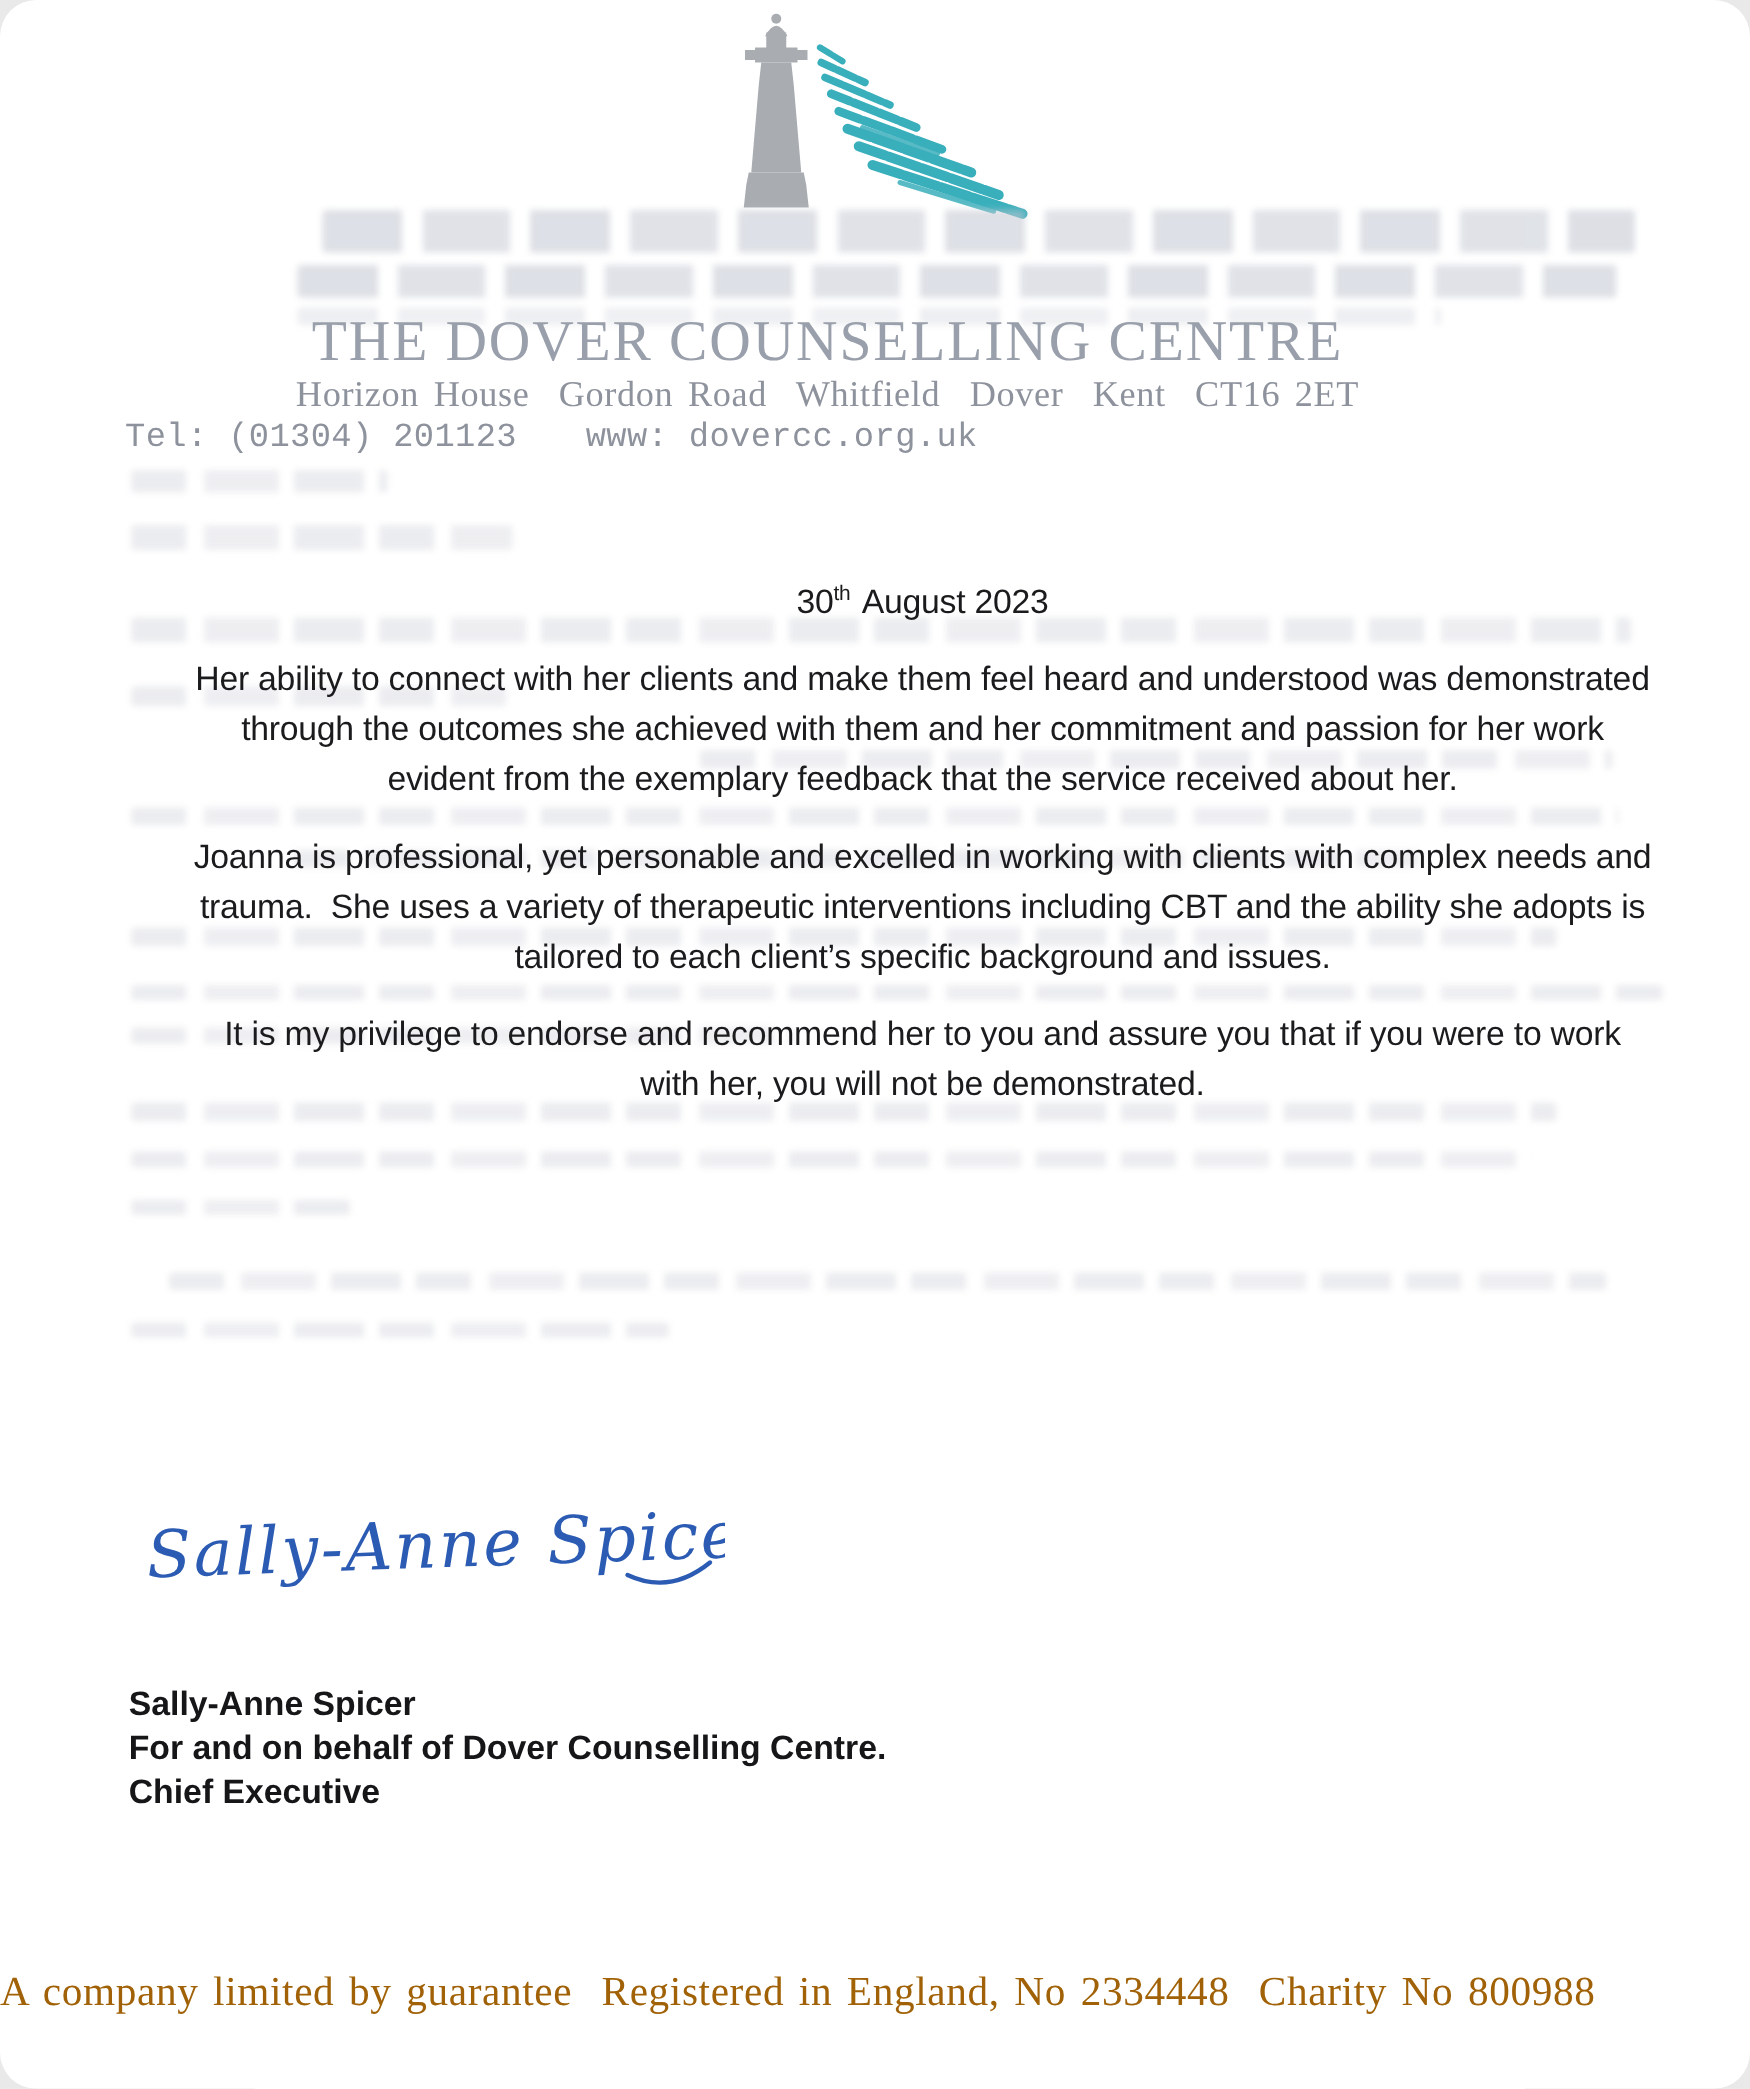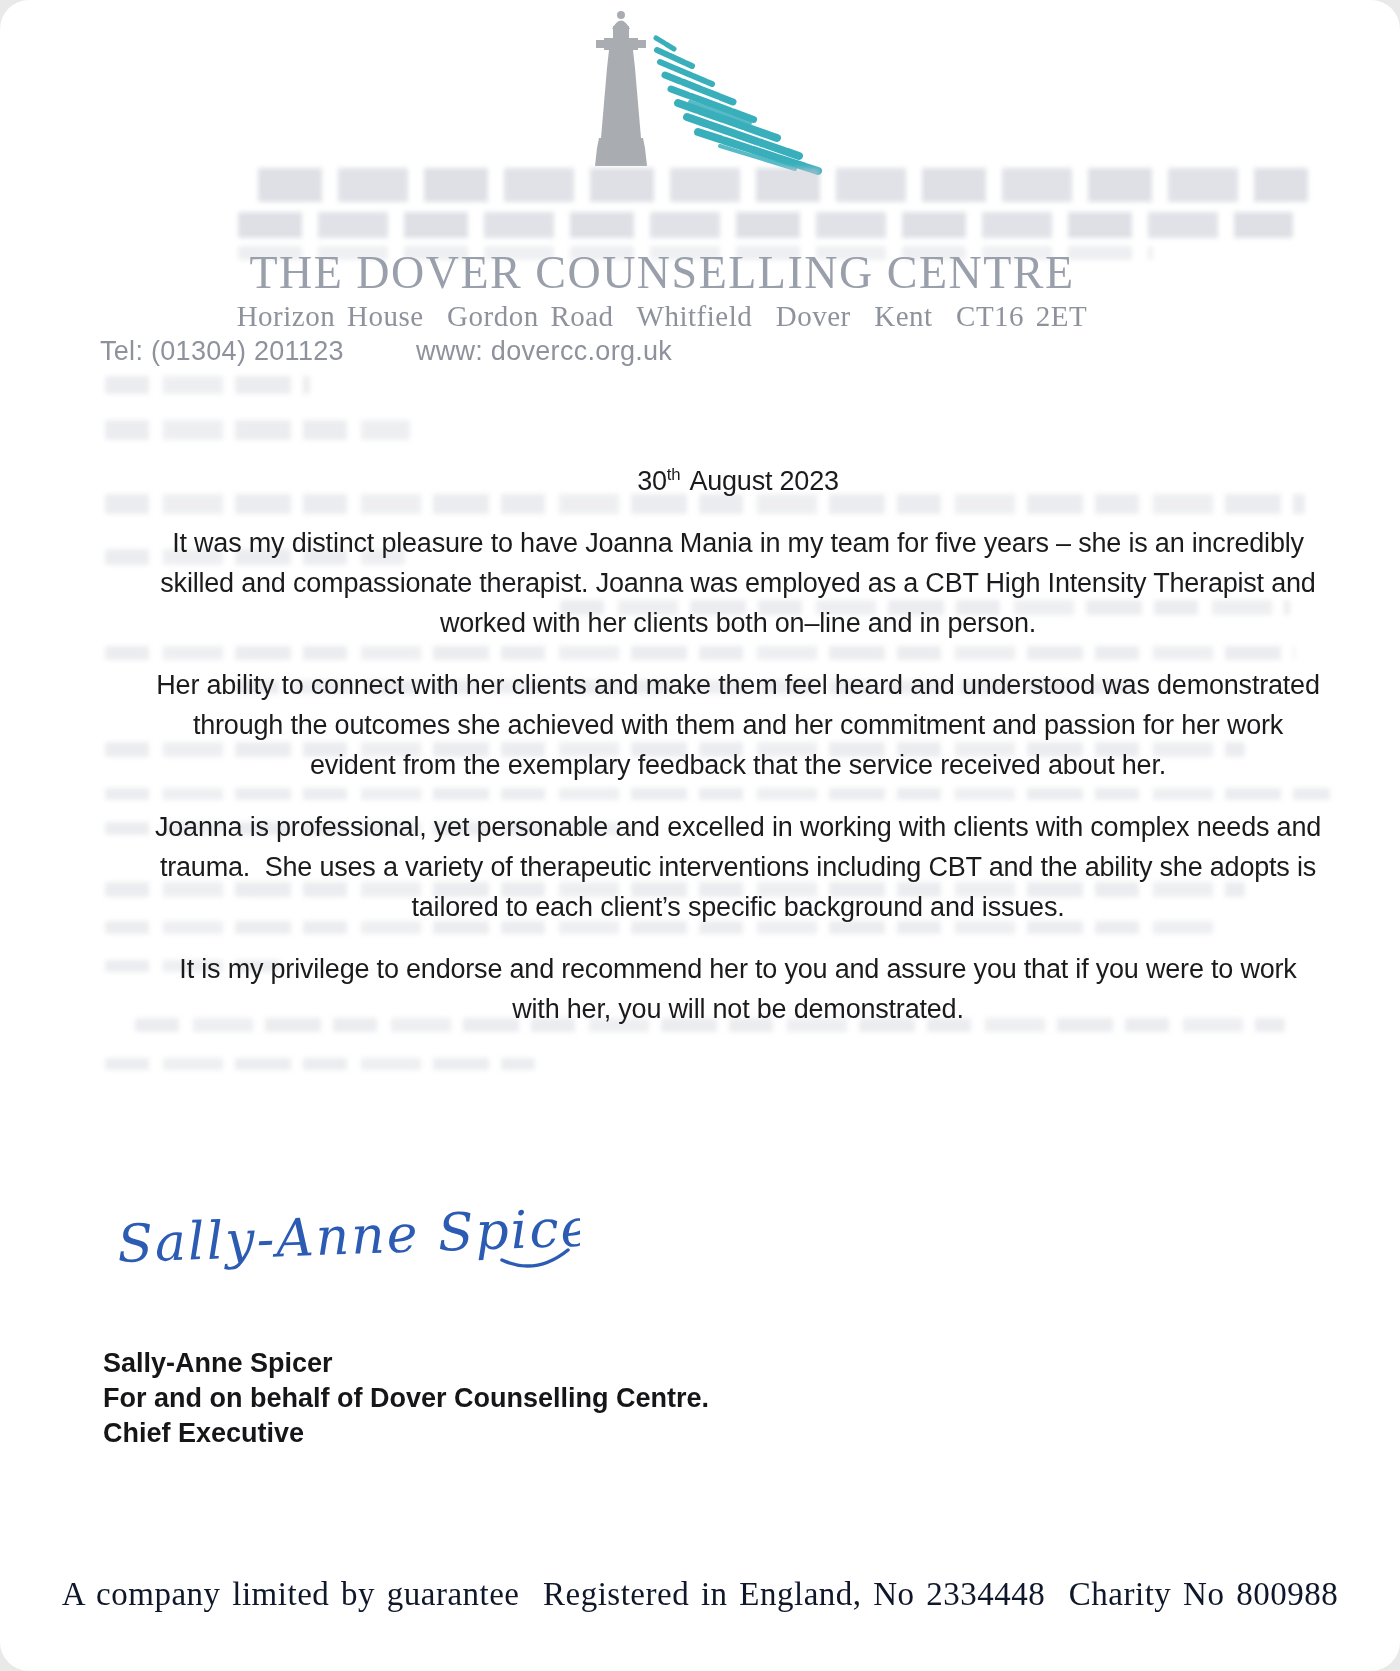--- a/index.html
+++ b/index.html
@@ -26,22 +26,22 @@
   .org-address{
     position:absolute;top:300px;left:0;width:1400px;
     text-align:center;
     font-family:"Liberation Serif", serif;
     font-size:29px;color:#8d929c;letter-spacing:.5px;word-spacing:4px;
     transform:translateX(-38px);
     white-space:pre;
   }
   .contact-row{
     position:absolute;top:336px;left:100px;
-    display:flex;gap:72px;
-    font-family:Liberation Sans, sans-serif;
+    display:flex;gap:55px;
+    font-family:Liberation Mono, monospace;
     font-size:27px;color:#8d929c;letter-spacing:.3px;
     white-space:pre;
   }
   
   .gl{
     position:absolute;border-radius:3px;
     background:repeating-linear-gradient(90deg,
       rgba(203,206,214,.50) 0 44px, rgba(203,206,214,0) 44px 58px,
       rgba(203,206,214,.44) 58px 118px, rgba(203,206,214,0) 118px 130px,
       rgba(203,206,214,.5) 130px 186px, rgba(203,206,214,0) 186px 198px);
@@ -63,23 +63,23 @@
   .bodytext p{margin:0 0 22px 0;white-space:pre;}
   
   .signature{position:absolute;left:110px;top:1200px;}
   .signoff{
     position:absolute;left:103px;top:1346px;
     font-size:27px;line-height:35px;font-weight:bold;color:#161618;
   }
   
   .footer{
     position:absolute;top:1576px;left:0;width:1400px;
-    text-align:center;
+    text-align:left;
     font-family:"Liberation Serif", serif;
-    font-size:33px;color:#0f172a;letter-spacing:.5px;word-spacing:3px;
+    font-size:33px;color:#a16207;letter-spacing:.5px;word-spacing:3px;
     white-space:pre;
   }
 </style>
 </head>
 <body>
 
 <div class="page">
 
   <svg class="logo" width="270" height="172" viewBox="0 0 270 172">
     <g fill="#a9adb2">
@@ -132,23 +132,20 @@
 
   <div class="org-title">THE DOVER COUNSELLING CENTRE</div>
   <div class="org-address">Horizon House  Gordon Road  Whitfield  Dover  Kent  CT16 2ET</div>
   <div class="contact-row">
     <span>Tel: (01304) 201123</span>
     <span>www: dovercc.org.uk</span>
   </div>
 
   <div class="bodytext">
     <div class="date-line"><span>30</span><sup>th</sup><span class="my">August 2023</span></div>
-    <p>It was my distinct pleasure to have Joanna Mania in my team for five years – she is an incredibly
-skilled and compassionate therapist. Joanna was employed as a CBT High Intensity Therapist and
-worked with her clients both on–line and in person.</p>
     <p>Her ability to connect with her clients and make them feel heard and understood was demonstrated
 through the outcomes she achieved with them and her commitment and passion for her work
 evident from the exemplary feedback that the service received about her.</p>
     <p>Joanna is professional, yet personable and excelled in working with clients with complex needs and
 trauma.  She uses a variety of therapeutic interventions including CBT and the ability she adopts is
 tailored to each client’s specific background and issues.</p>
     <p>It is my privilege to endorse and recommend her to you and assure you that if you were to work
 with her, you will not be demonstrated.</p>
   </div>
 

